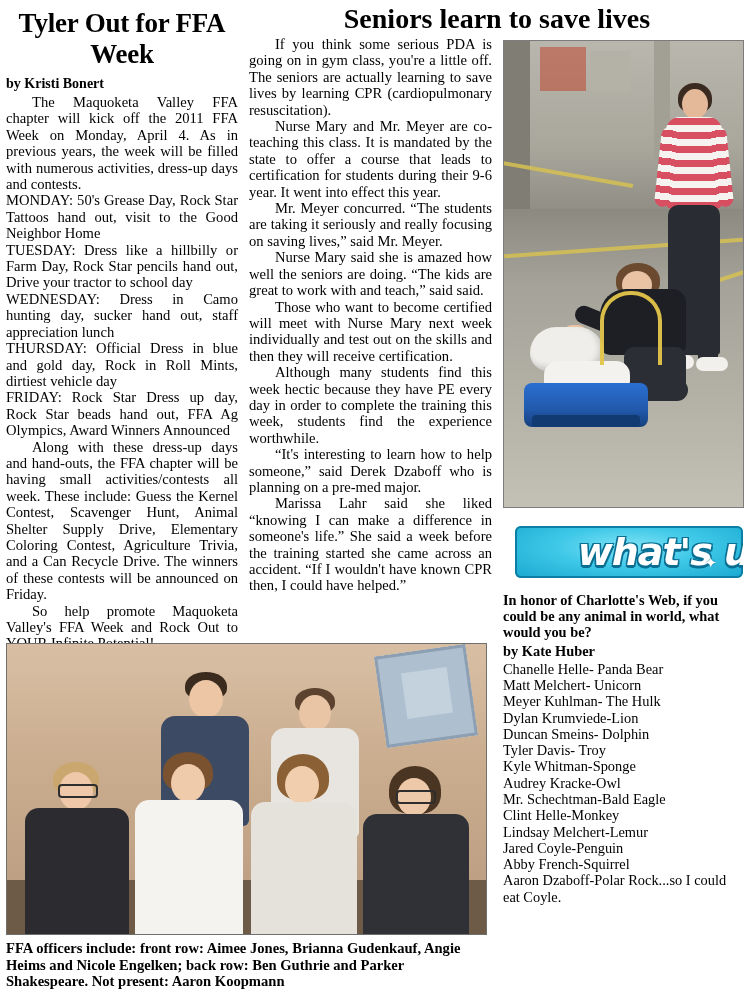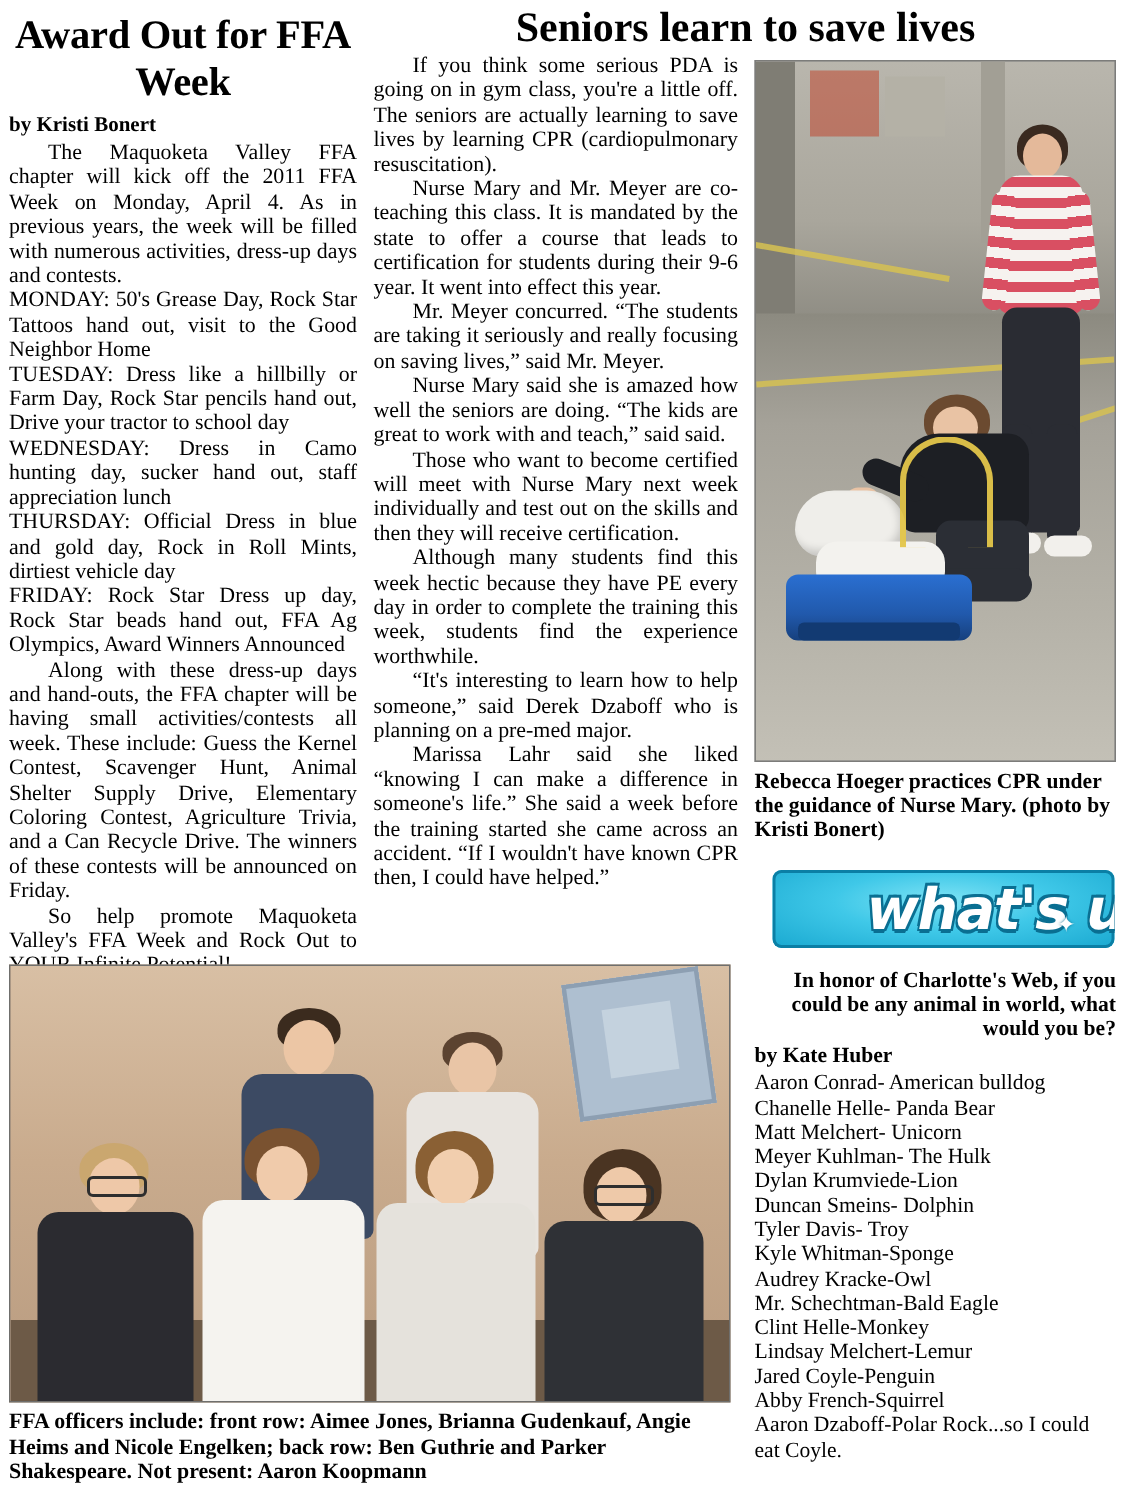--- a/index.html
+++ b/index.html
@@ -161,21 +161,21 @@
     right: 26px; bottom: 6px;
     color:#ffffff;
     font-size: 15px;
     text-shadow: 0 0 2px #0a6f92;
   }
 
   .whatsup-question {
     font-weight: bold;
     font-size: 14.4px;
     line-height: 16.2px;
-    text-align: right;
+    text-align: left;
     margin: 8px 0 2px 0;
   }
   .whatsup-byline {
     font-weight: bold;
     font-size: 14.4px;
     margin: 2px 0 1px 0;
   }
   .answer-list {
     list-style: none;
     margin: 0;
@@ -212,21 +212,21 @@
   .head { position:absolute; border-radius:50%; }
   .torso { position:absolute; border-radius: 14px 14px 6px 6px; }
   .hair { position:absolute; border-radius: 50% 50% 40% 40%; }
 </style>
 </head>
 <body>
 
 <div class="page">
 
   <div class="col1" style="position:absolute;left:6px;top:8px;">
-    <h1 class="headline1">Award Out for FFA Week</h1>
+    <h1 class="headline1">Tyler Out for FFA Week</h1>
     <div class="byline">by Kristi Bonert</div>
     <div class="body-text">
       <p class="indent">The Maquoketa Valley FFA chapter will kick off the 2011 FFA Week on Monday, April 4.  As in previous years, the week will be filled with numerous activities, dress-up days and contests.</p>
       <p>MONDAY: 50's Grease Day, Rock Star Tattoos hand out, visit to the Good Neighbor Home</p>
       <p>TUESDAY: Dress like a hillbilly or Farm Day, Rock Star pencils hand out, Drive your tractor to school day</p>
       <p>WEDNESDAY: Dress in Camo hunting day, sucker hand out, staff appreciation lunch</p>
       <p>THURSDAY: Official Dress in blue and gold day, Rock in Roll Mints, dirtiest vehicle day</p>
       <p>FRIDAY: Rock Star Dress up day, Rock Star beads hand out, FFA Ag Olympics, Award Winners Announced</p>
       <p class="indent">Along with these dress-up days and hand-outs, the FFA chapter will be having small activities/contests all week.  These include: Guess the Kernel Contest, Scavenger Hunt, Animal Shelter Supply Drive, Elementary Coloring Contest, Agriculture Trivia, and a Can Recycle Drive. The winners of these contests will be announced on Friday.</p>
       <p class="indent">So help promote Maquoketa Valley's FFA Week and Rock Out to YOUR Infinite Potential!</p>
@@ -288,33 +288,31 @@
       <div class="cpr-person" style="left:20px;top:286px;width:130px;height:110px;">
         <div style="position:absolute;left:6px;top:0px;width:74px;height:44px;background:#efeeea;border-radius:26px 26px 18px 18px;box-shadow:inset -4px -4px 6px rgba(0,0,0,.18);"></div>
         <div style="position:absolute;left:20px;top:34px;width:86px;height:34px;background:#f3f2ee;border-radius:14px;"></div>
         <div style="position:absolute;left:0px;top:56px;width:124px;height:44px;background:linear-gradient(180deg,#2a6fd1 0%,#2159ac 60%,#16407d 100%);border-radius:8px;"></div>
         <div style="position:absolute;left:8px;top:88px;width:108px;height:12px;background:#123a72;border-radius:4px;"></div>
       </div>
 
       <div style="position:absolute;left:96px;top:250px;width:54px;height:70px;border:4px solid #e4c64a;border-radius:30px 30px 0 0;border-bottom:none;opacity:.95;"></div>
     </div>
 
-    <div class="photo-caption">Rebecca Hoeger practices CPR under the guidance of Nurse Mary. (photo by Kristi Bonert)</div>
 
     <div class="whatsup">
       <div class="whatsup-inner">
         <div class="whatsup-text">what's up</div>
         <div class="whatsup-star">✦</div>
       </div>
     </div>
 
     <div class="whatsup-question">In honor of Charlotte's Web, if you could be any animal in world, what would you be?</div>
     <div class="whatsup-byline">by Kate Huber</div>
     <ul class="answer-list">
-      <li>Aaron Conrad- American bulldog</li>
       <li>Chanelle Helle- Panda Bear</li>
       <li>Matt Melchert- Unicorn</li>
       <li>Meyer Kuhlman- The Hulk</li>
       <li>Dylan Krumviede-Lion</li>
       <li>Duncan Smeins- Dolphin</li>
       <li>Tyler Davis- Troy</li>
       <li>Kyle Whitman-Sponge</li>
       <li>Audrey Kracke-Owl</li>
       <li>Mr. Schechtman-Bald Eagle</li>
       <li>Clint Helle-Monkey</li>

